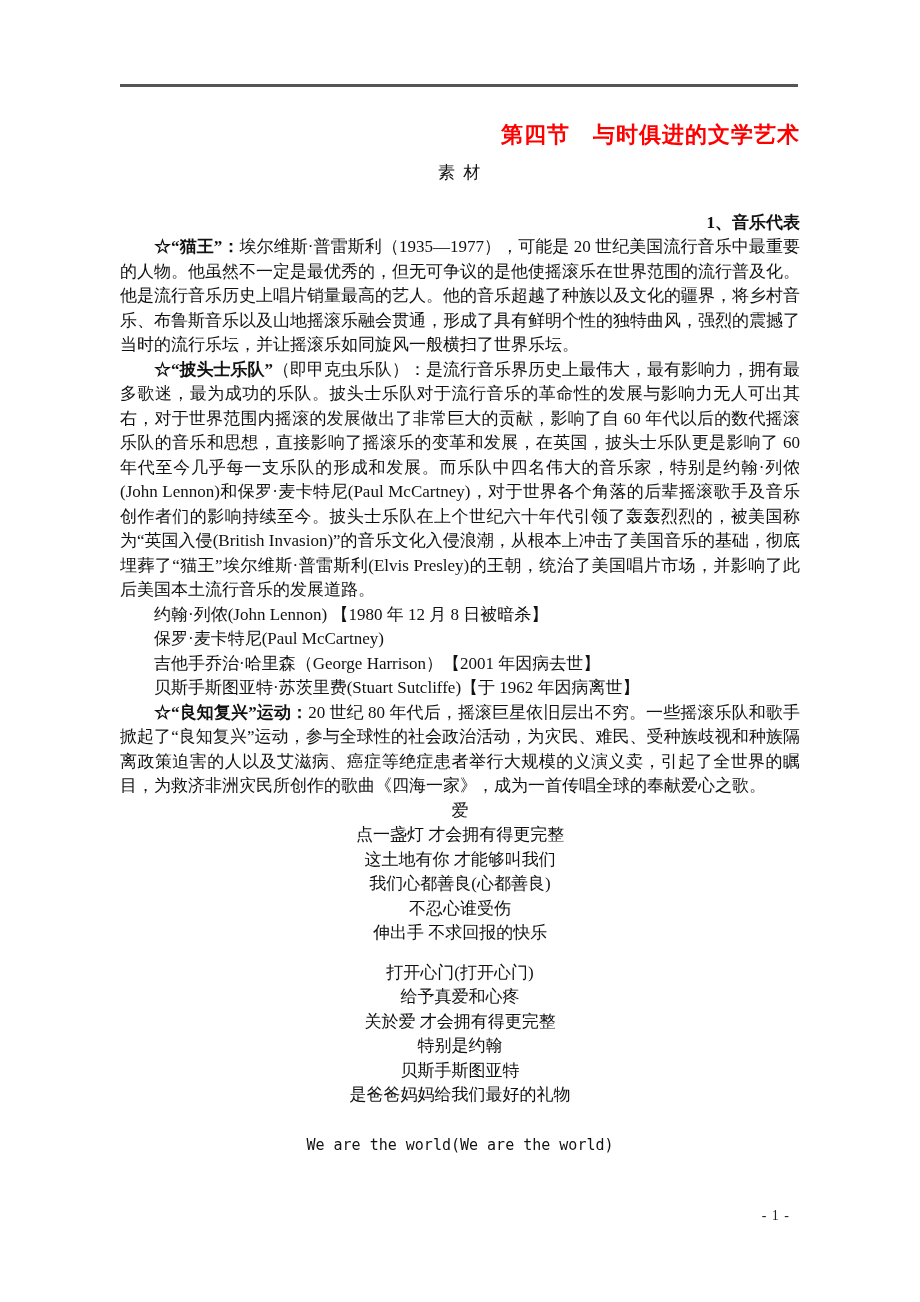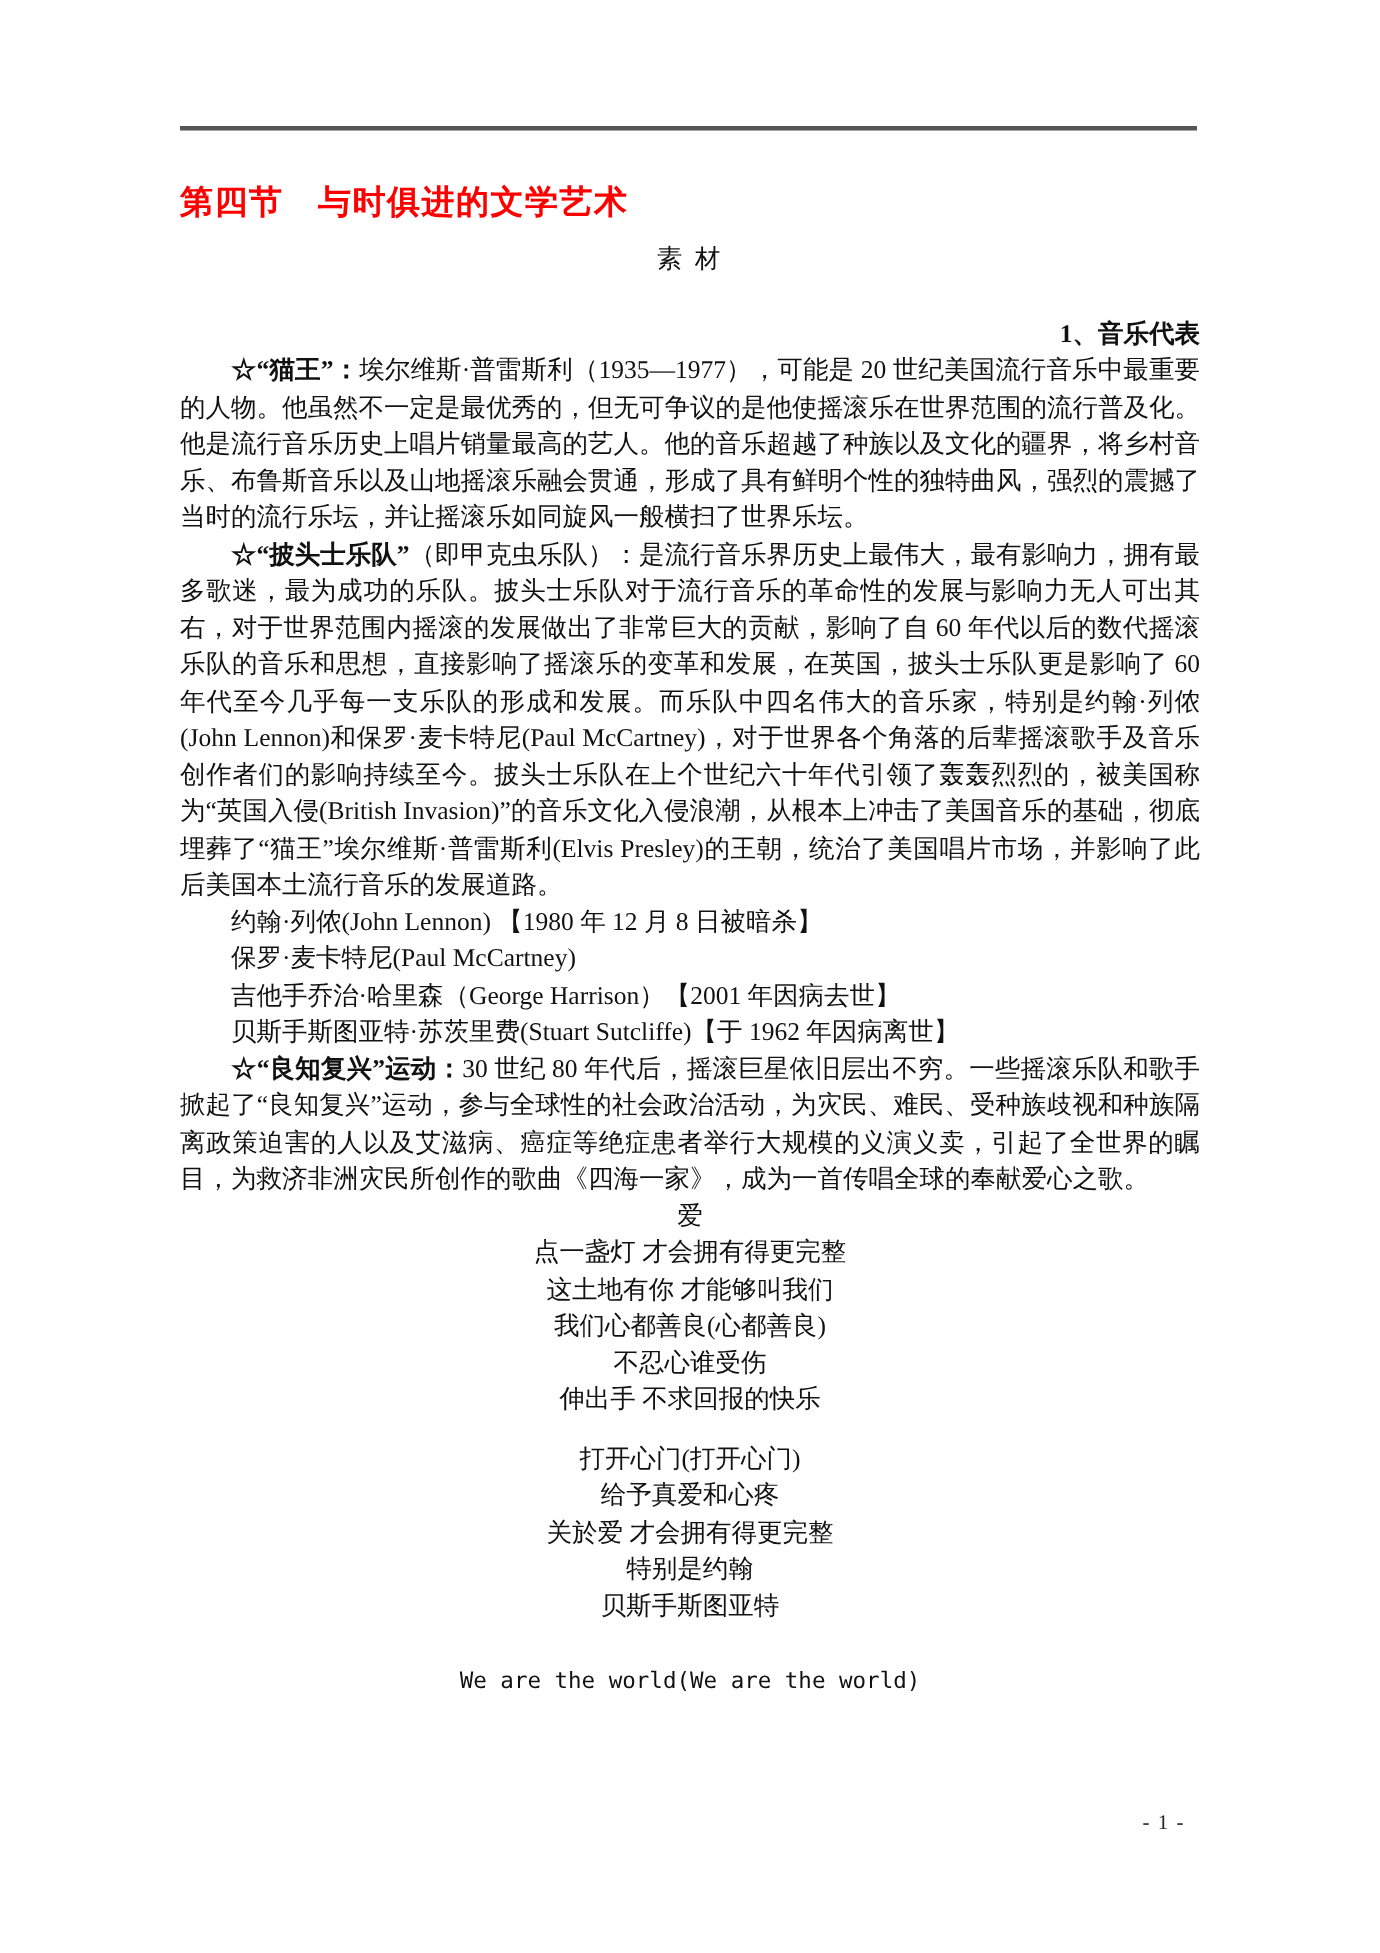--- a/index.html
+++ b/index.html
@@ -20,21 +20,21 @@
     width: 678px; height: 3px;
     background: #555555;
   }
   .content {
     position: absolute;
     left: 120px; top: 87px;
     width: 680px;
   }
   .doc-title {
     margin: 33px 0 0 0;
-    text-align: left;
+    text-align: right;
     font-size: 22px;
     line-height: 30px;
     font-weight: bold;
     color: #fe0000;
     letter-spacing: 1px;
   }
   .doc-subtitle {
     margin: 11px 0 0 0;
     text-align: center;
     font-size: 17px;
@@ -101,32 +101,33 @@
 
     <p class="para"><b>☆“披头士乐队”</b><span>（即甲克虫乐队）：是流行音乐界历史上最伟大，最有影响力，拥有最多歌迷，最为成功的乐队。披头士乐队对于流行音乐的革命性的发展与影响力无人可出其右，对于世界范围内摇滚的发展做出了非常巨大的贡献，影响了自 60 年代以后的数代摇滚乐队的音乐和思想，直接影响了摇滚乐的变革和发展，在英国，披头士乐队更是影响了 60 年代至今几乎每一支乐队的形成和发展。而乐队中四名伟大的音乐家，特别是约翰·列侬(John Lennon)和保罗·麦卡特尼(Paul McCartney)，对于世界各个角落的后辈摇滚歌手及音乐创作者们的影响持续至今。披头士乐队在上个世纪六十年代引领了轰轰烈烈的，被美国称为“英国入侵(British Invasion)”的音乐文化入侵浪潮，从根本上冲击了美国音乐的基础，彻底埋葬了“猫王”埃尔维斯·普雷斯利(Elvis Presley)的王朝，统治了美国唱片市场，并影响了此后美国本土流行音乐的发展道路。</span></p>
 
     <div class="member-list">
       <div class="member-line">约翰·列侬(John Lennon) 【1980 年 12 月 8 日被暗杀】</div>
       <div class="member-line">保罗·麦卡特尼(Paul McCartney)</div>
       <div class="member-line">吉他手乔治·哈里森（George Harrison）【2001 年因病去世】</div>
       <div class="member-line">贝斯手斯图亚特·苏茨里费(Stuart Sutcliffe)【于 1962 年因病离世】</div>
     </div>
 
-    <p class="para"><b>☆“良知复兴”运动：</b><span>30 世纪 80 年代后，摇滚巨星依旧层出不穷。一些摇滚乐队和歌手掀起了“良知复兴”运动，参与全球性的社会政治活动，为灾民、难民、受种族歧视和种族隔离政策迫害的人以及艾滋病、癌症等绝症患者举行大规模的义演义卖，引起了全世界的瞩目，为救济非洲灾民所创作的歌曲《四海一家》，成为一首传唱全球的奉献爱心之歌。</span></p>
+    <p class="para"><b>☆“良知复兴”运动：</b><span>20 世纪 80 年代后，摇滚巨星依旧层出不穷。一些摇滚乐队和歌手掀起了“良知复兴”运动，参与全球性的社会政治活动，为灾民、难民、受种族歧视和种族隔离政策迫害的人以及艾滋病、癌症等绝症患者举行大规模的义演义卖，引起了全世界的瞩目，为救济非洲灾民所创作的歌曲《四海一家》，成为一首传唱全球的奉献爱心之歌。</span></p>
 
     <div class="lyrics">
       <div class="lyric-line">爱</div>
       <div class="lyric-line">点一盏灯 才会拥有得更完整</div>
       <div class="lyric-line">这土地有你 才能够叫我们</div>
       <div class="lyric-line">我们心都善良(心都善良)</div>
       <div class="lyric-line">不忍心谁受伤</div>
       <div class="lyric-line">伸出手 不求回报的快乐</div>
       <div class="lyric-line verse-gap">打开心门(打开心门)</div>
       <div class="lyric-line">给予真爱和心疼</div>
       <div class="lyric-line">关於爱 才会拥有得更完整</div>
       <div class="lyric-line">特别是约翰</div>
       <div class="lyric-line">贝斯手斯图亚特</div>
+      <div class="lyric-line">是爸爸妈妈给我们最好的礼物</div>
       <div class="lyric-line english-gap mono">We are the world(We are the world)</div>
     </div>
   </div>
 
   <div class="page-footer">- 1 -</div>
 </div>
 
 </body></html>

